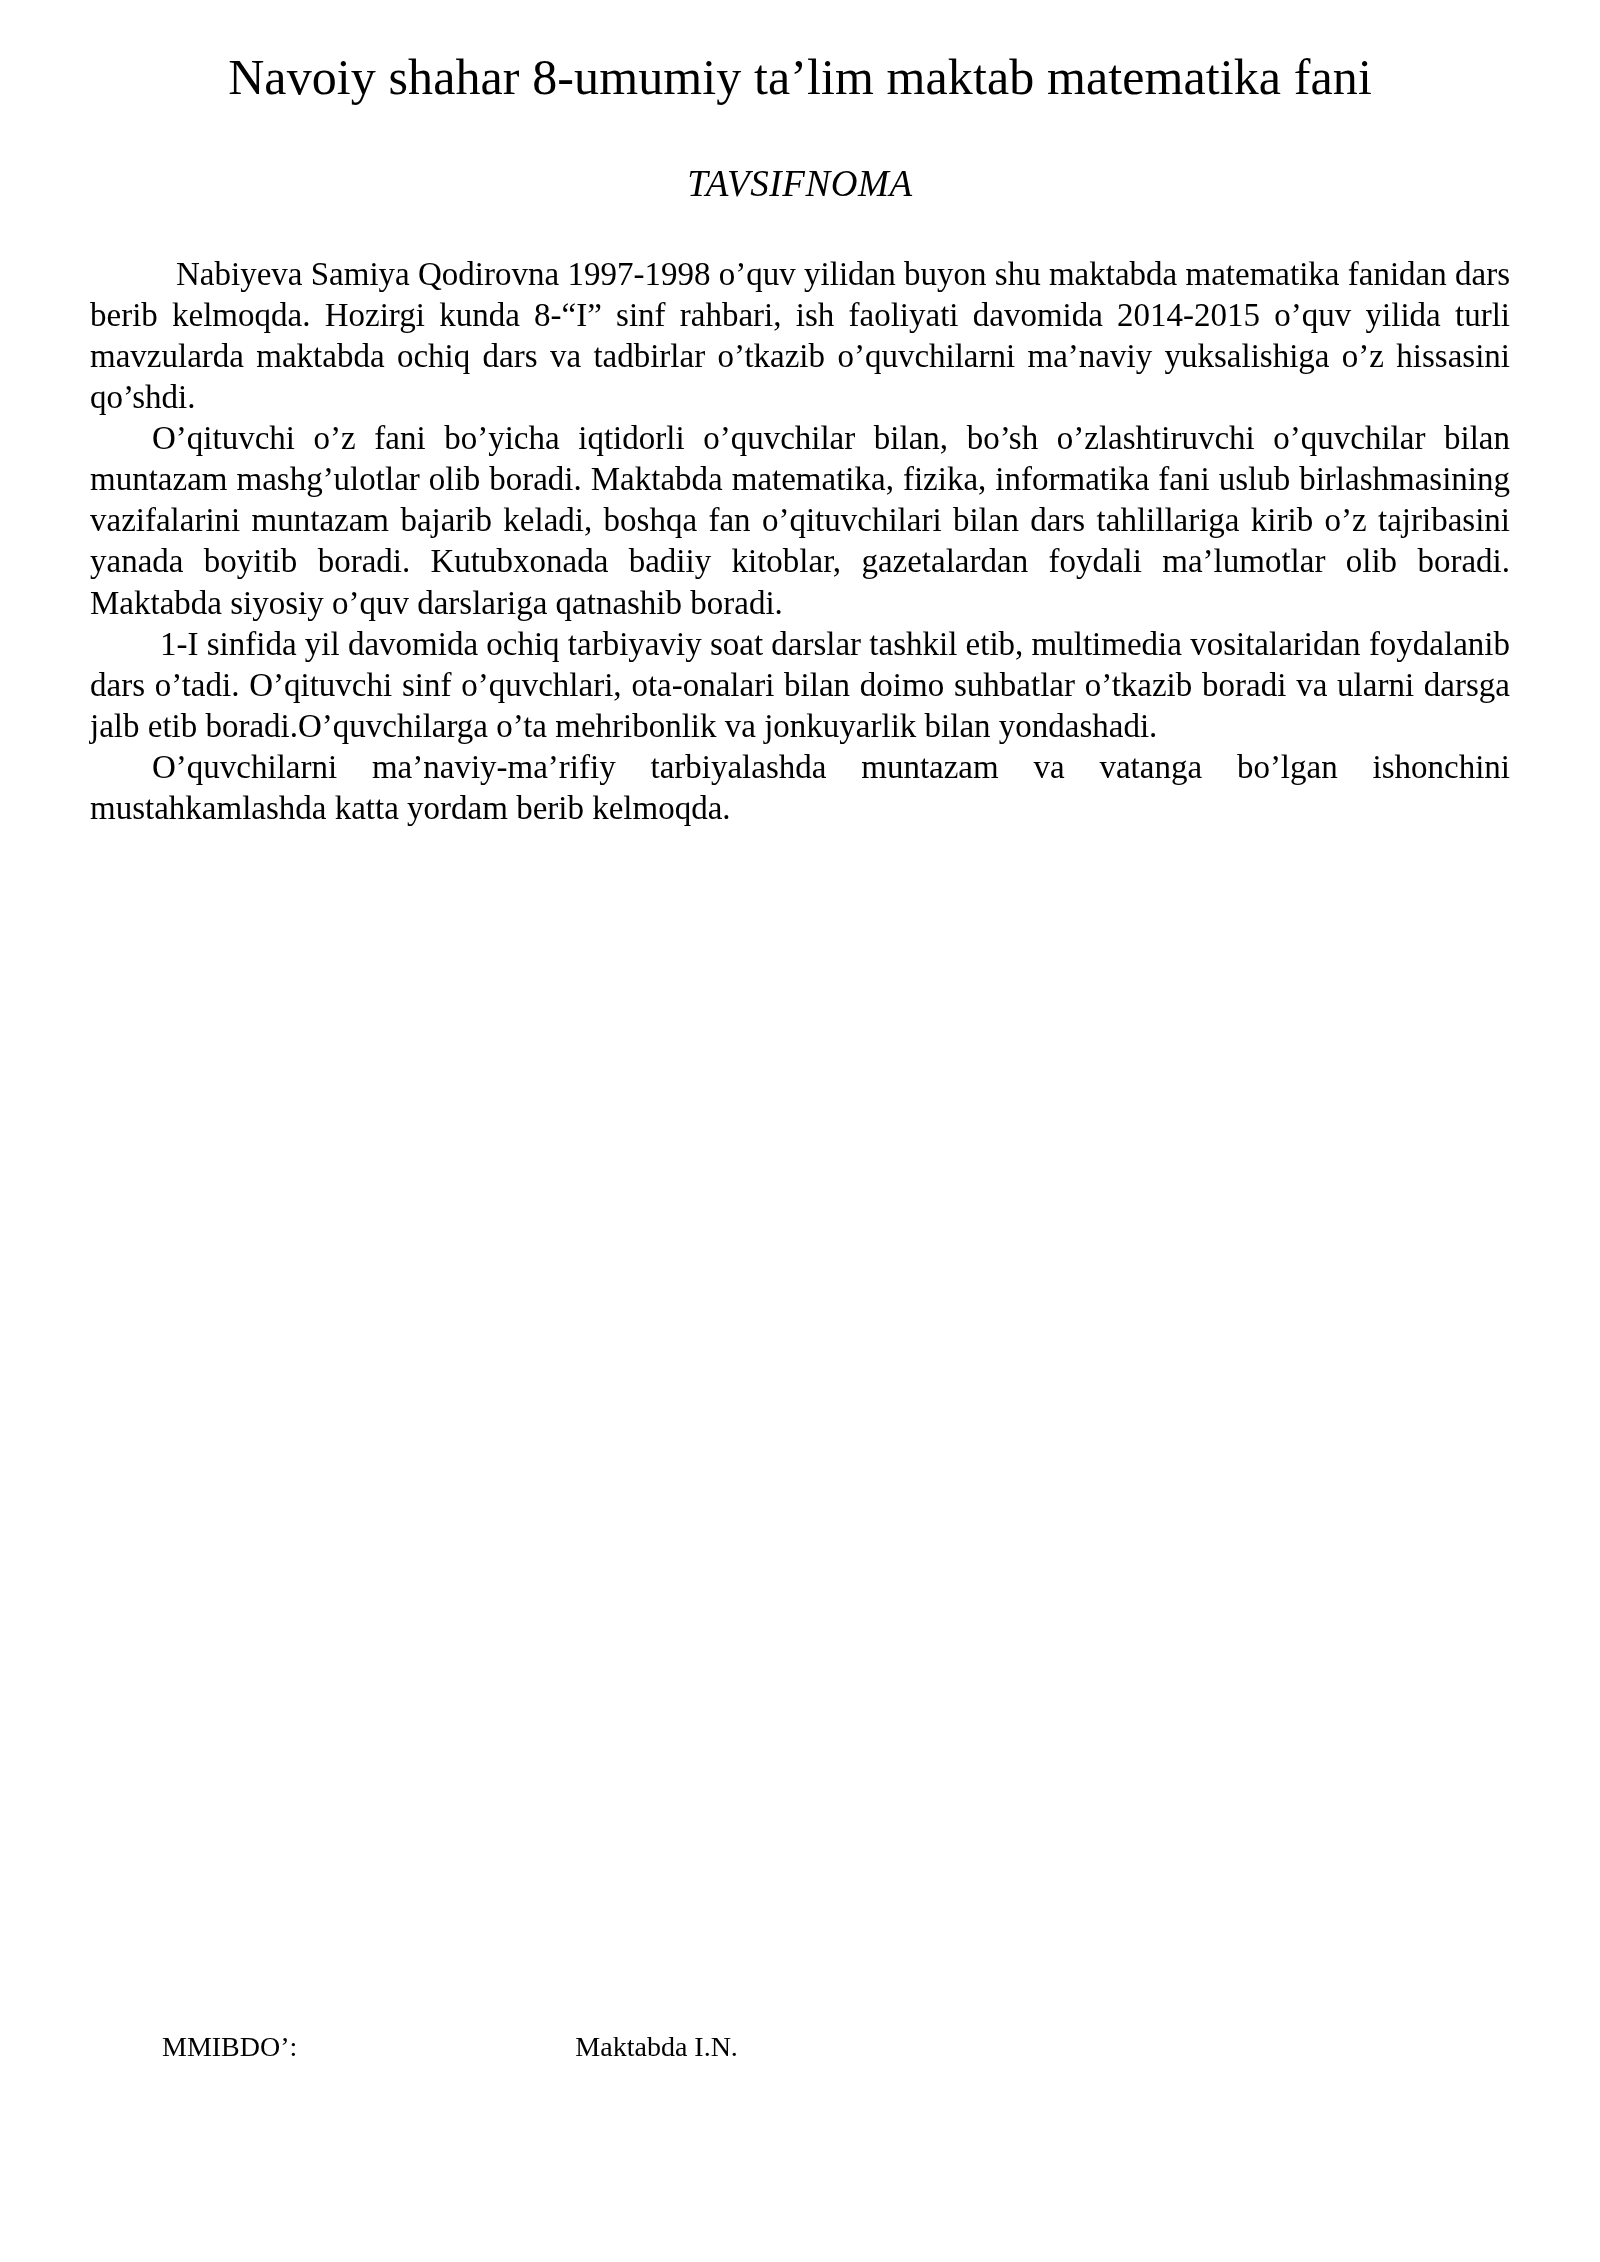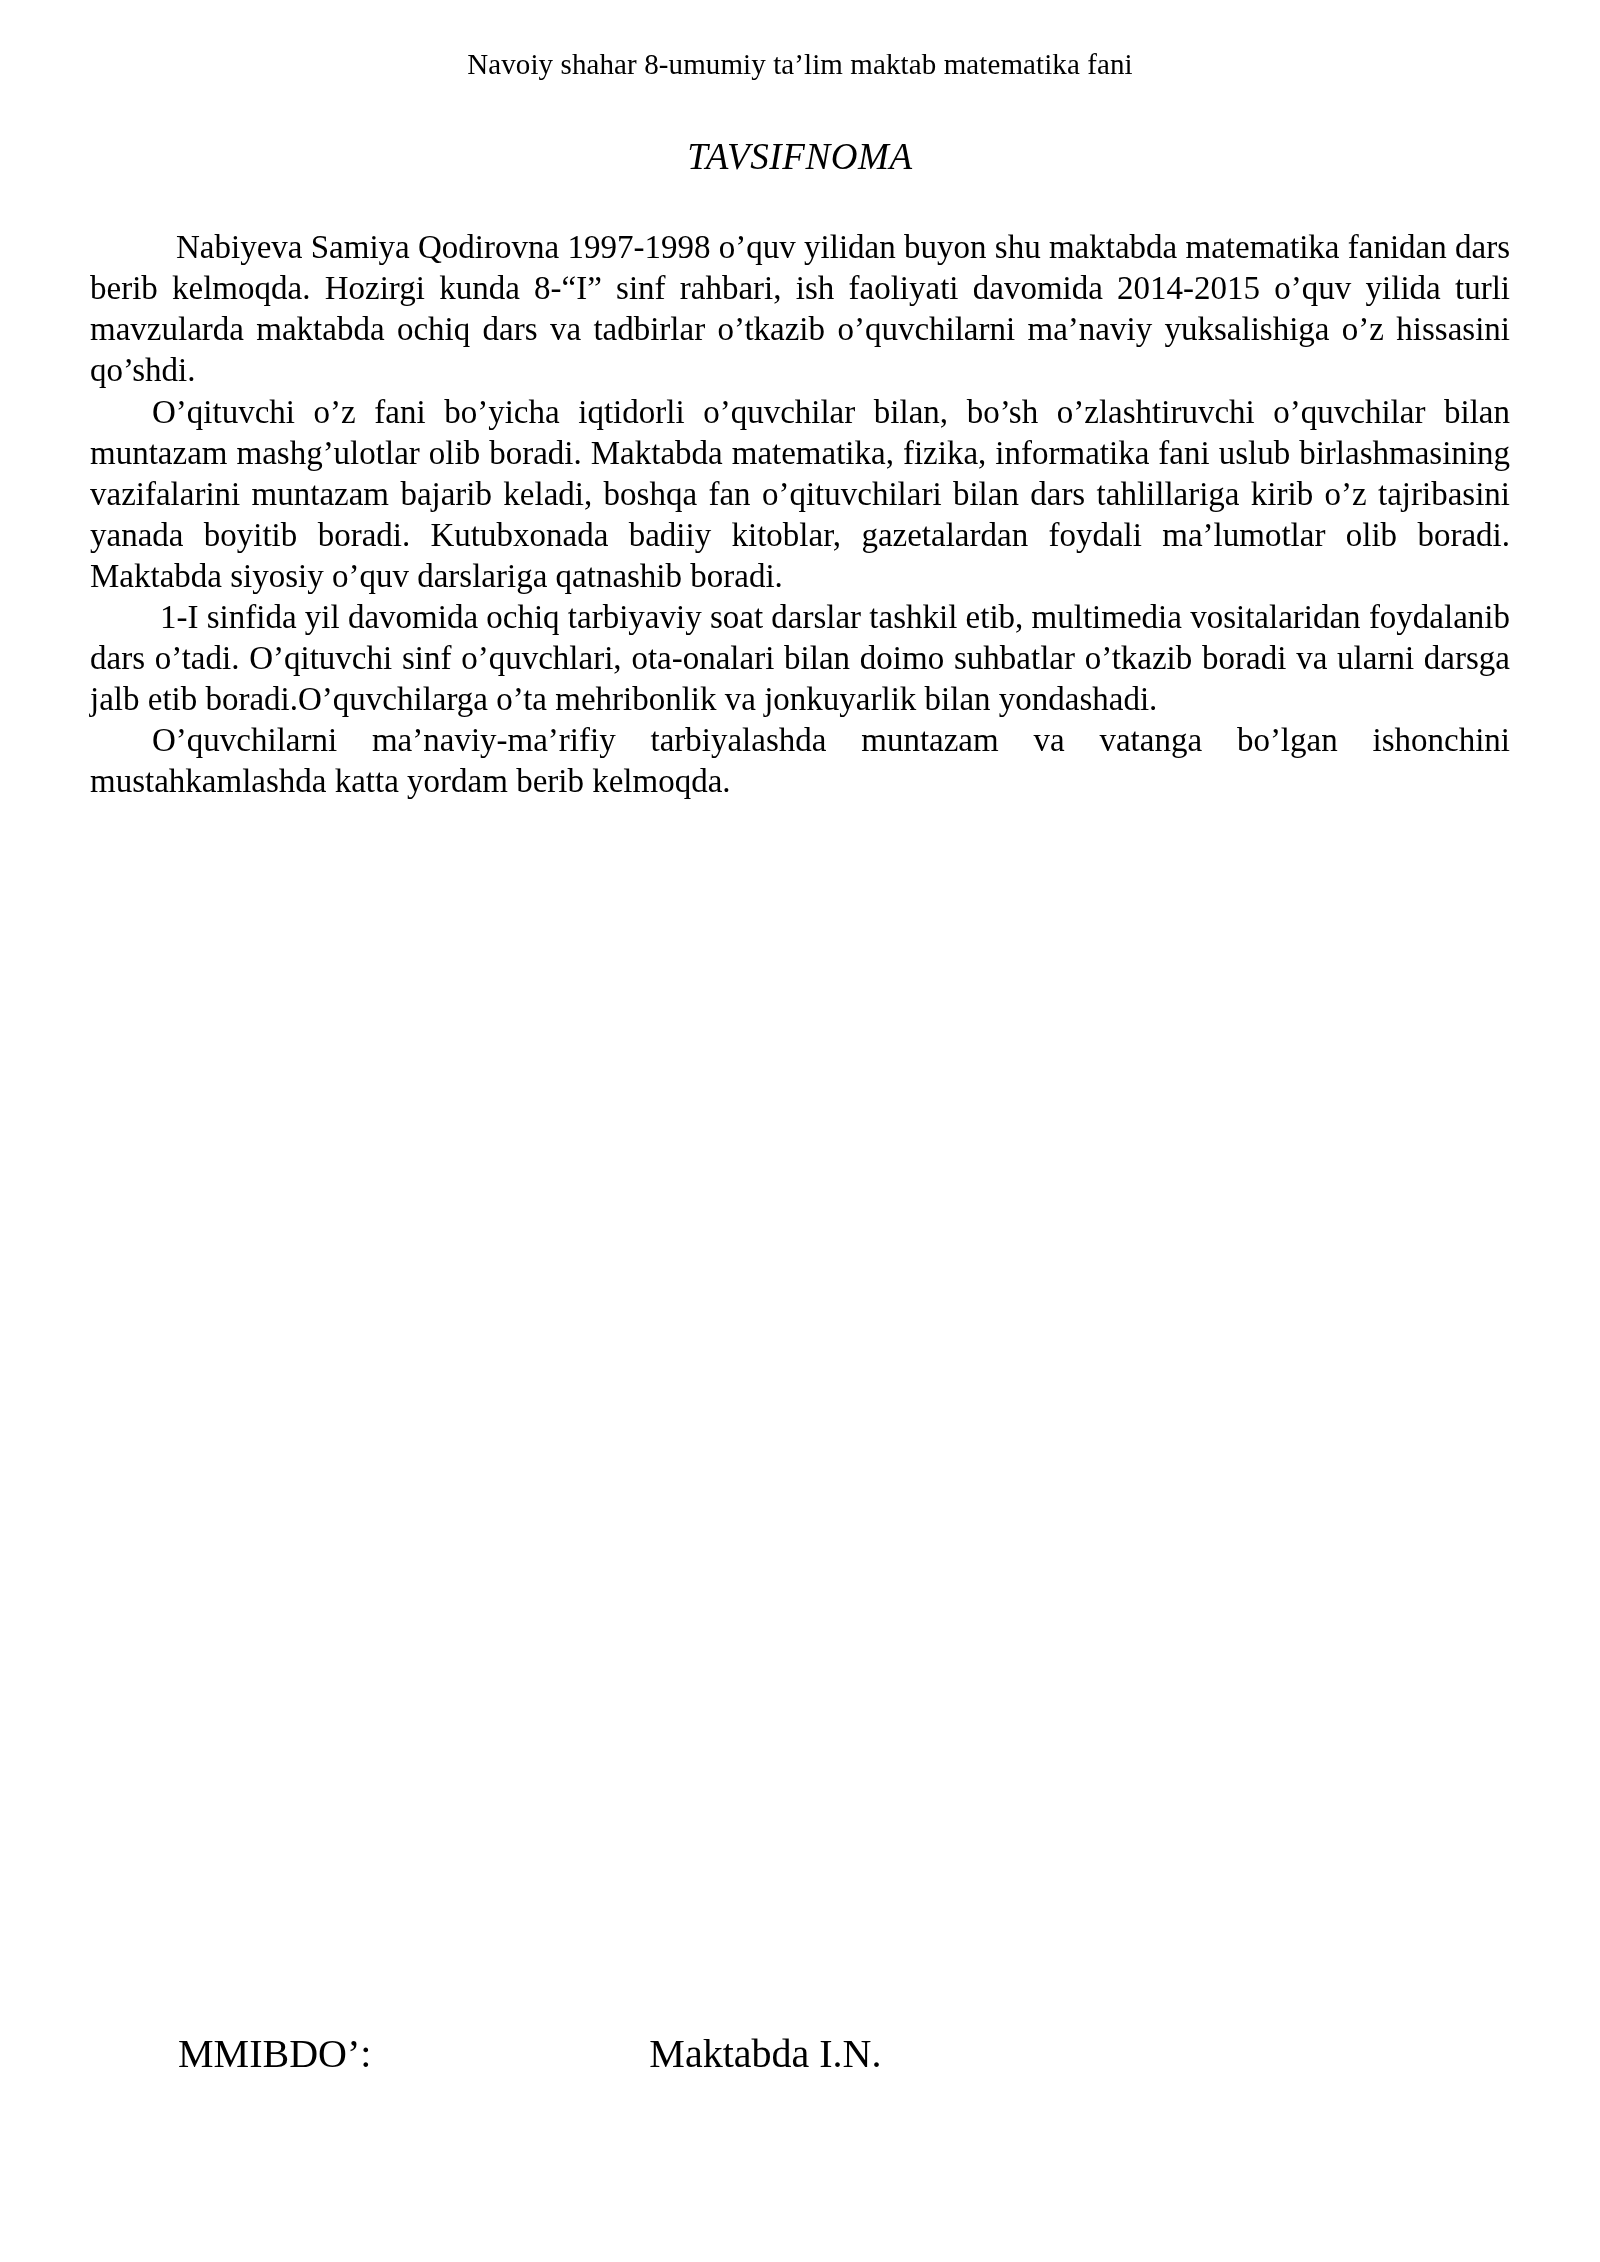--- a/index.html
+++ b/index.html
@@ -22,21 +22,21 @@
   }
   .content {
     position: absolute;
     left: 90px;
     top: 0;
     width: 1420px;
   }
   .heading-block {
     margin-top: 46px;
     text-align: center;
-    font-size: 29px;
+    font-size: 50px;
     line-height: 1.27;
     letter-spacing: 0.1px;
   }
   .heading-line {
     display: block;
     white-space: nowrap;
   }
   .heading-line.line2 {
     white-space: nowrap;
   }
@@ -58,24 +58,24 @@
     text-align: justify;
     text-justify: inter-word;
     -webkit-hyphens: none;
     hyphens: none;
   }
   p.para.indent-lg { text-indent: 86px; }
   p.para.indent-sm { text-indent: 62px; }
   p.para.indent-md { text-indent: 70px; }
   .signature {
     position: absolute;
-    left: 100px;
+    left: 84px;
     top: 2030px;
     width: 1420px;
-    font-size: 40px;
+    font-size: 28px;
     line-height: 1.2;
   }
   .sig-row {
     display: flex;
     align-items: baseline;
   }
   .sig-left {
     margin-left: 78px;
     white-space: nowrap;
   }

